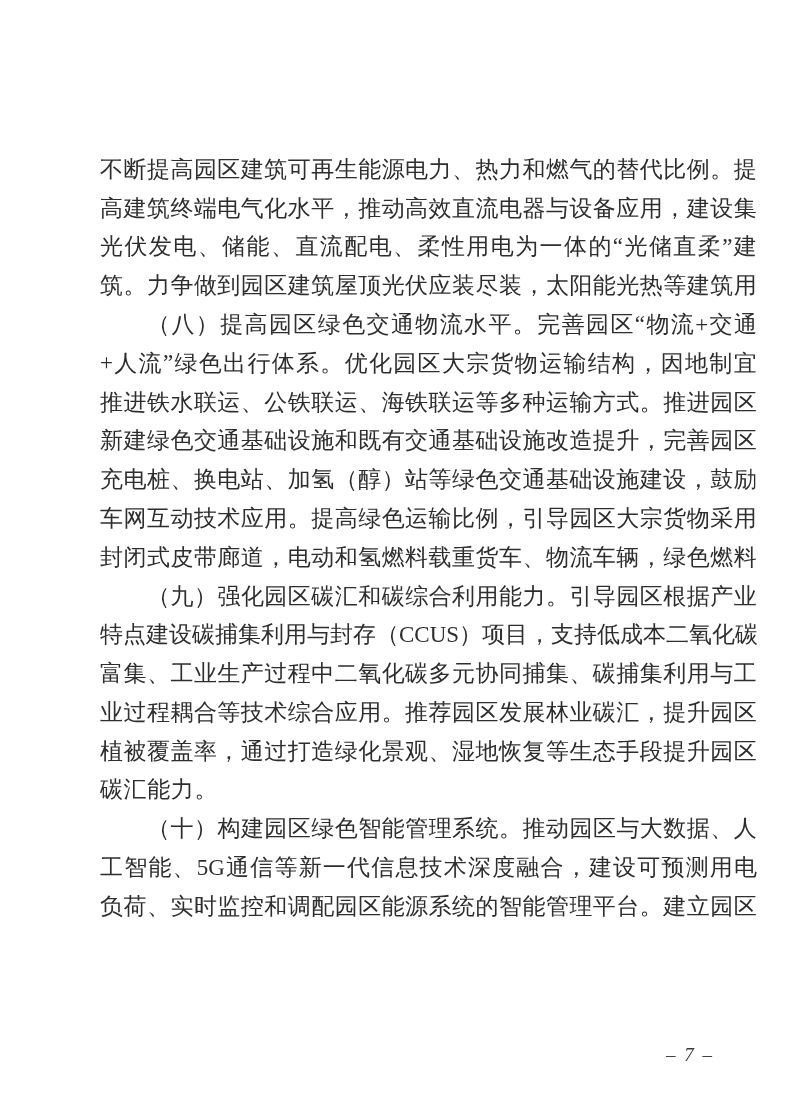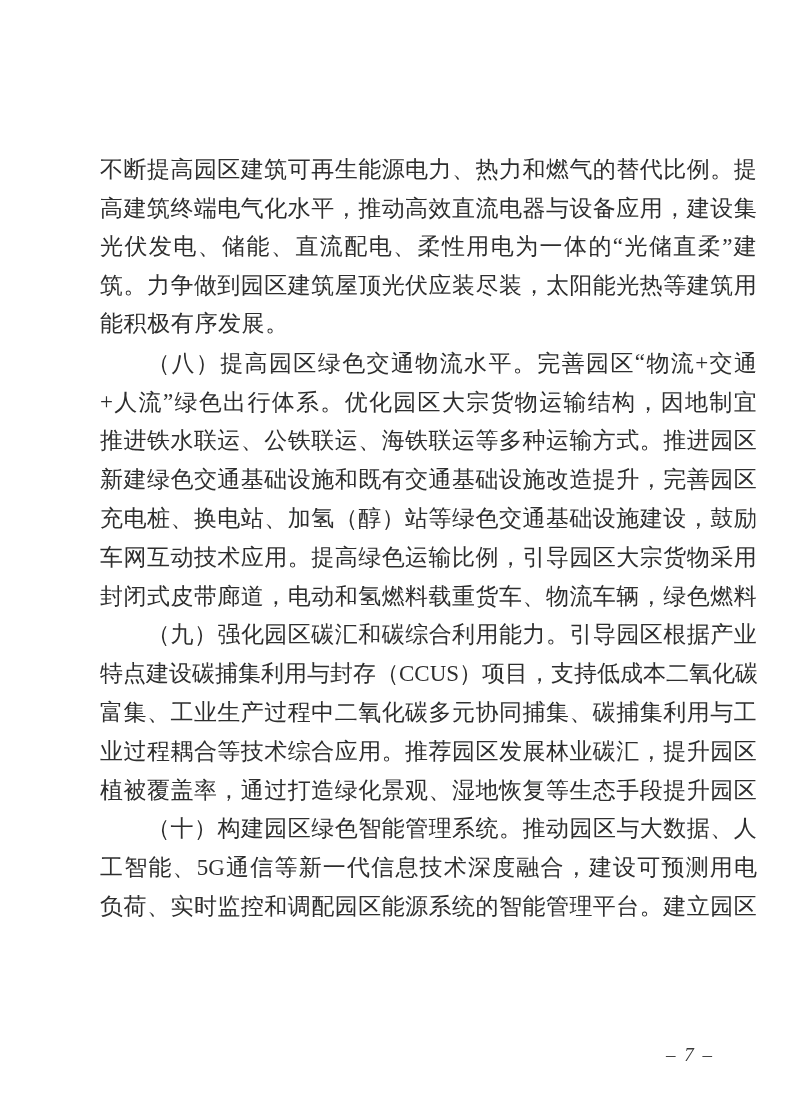--- a/index.html
+++ b/index.html
@@ -167,21 +167,20 @@
         <span>太</span>
         <span>阳</span>
         <span>能</span>
         <span>光</span>
         <span>热</span>
         <span>等</span>
         <span>建</span>
         <span>筑</span>
         <span>用</span>
       </div>
-      <div class="line last">能积极有序发展。</div>
       <div class="line indent">
         <span>（</span>
         <span>八</span>
         <span>）</span>
         <span>提</span>
         <span>高</span>
         <span>园</span>
         <span>区</span>
         <span>绿</span>
         <span>色</span>
@@ -523,20 +522,21 @@
         <span>等</span>
         <span>生</span>
         <span>态</span>
         <span>手</span>
         <span>段</span>
         <span>提</span>
         <span>升</span>
         <span>园</span>
         <span>区</span>
       </div>
+      <div class="line last">碳汇能力。</div>
       <div class="line indent">
         <span>（</span>
         <span>十</span>
         <span>）</span>
         <span>构</span>
         <span>建</span>
         <span>园</span>
         <span>区</span>
         <span>绿</span>
         <span>色</span>

